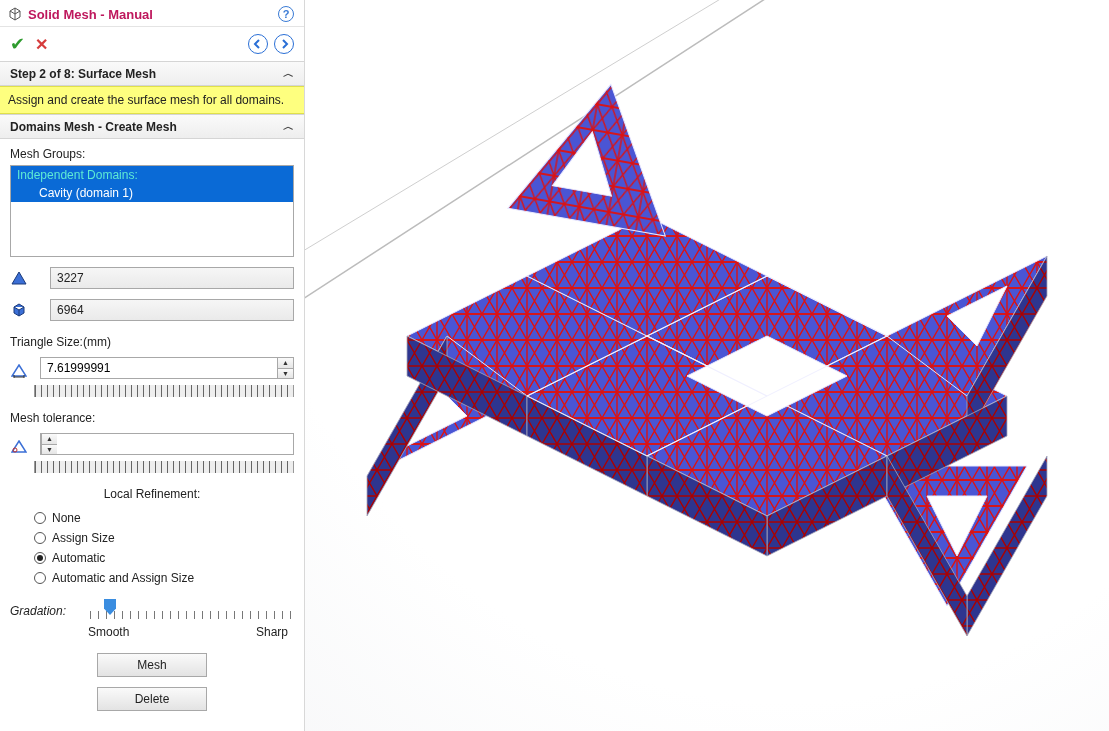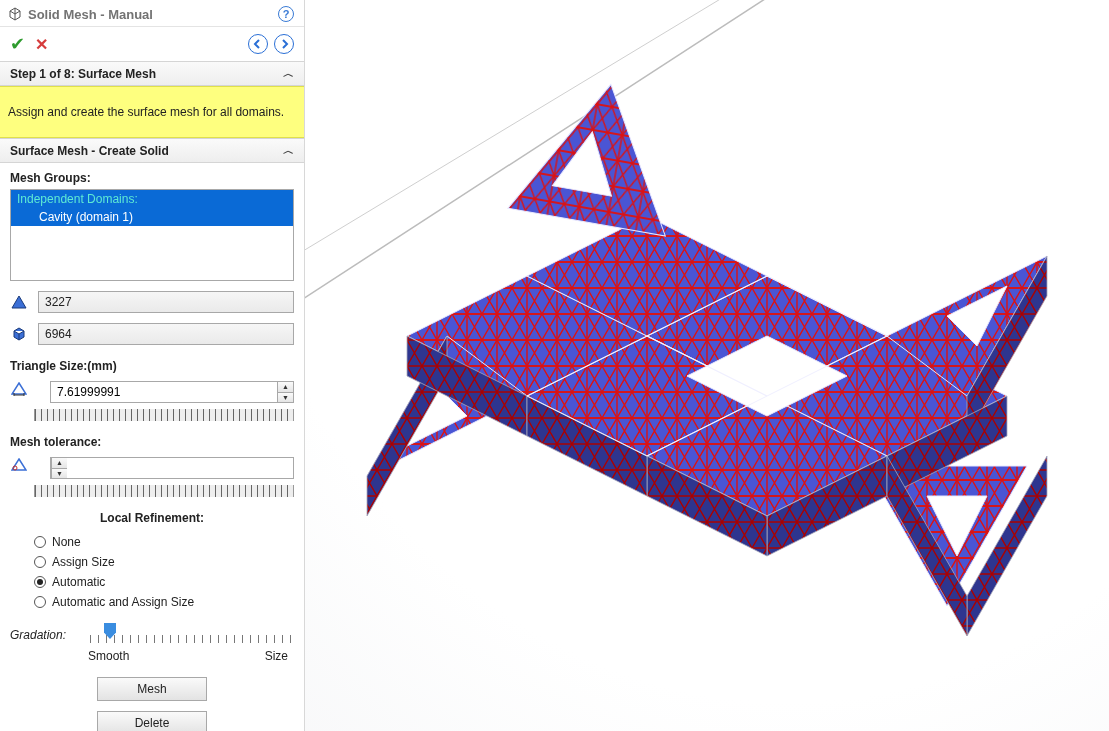--- a/index.html
+++ b/index.html
@@ -2,45 +2,45 @@
 <html><head>
 <meta charset="utf-8">
 <style>
   * { box-sizing: border-box; margin: 0; padding: 0; font-family: "Segoe UI", Tahoma, sans-serif; }
   body { display: flex; width: 1109px; height: 731px; background: #fff; font-size: 12px; color: #222; overflow: hidden; }
 
   
   .panel { width: 305px; height: 100%; background: #fff; border-right: 1px solid #d8d8d8; display: flex; flex-direction: column; }
   .panel .hdr { display: flex; align-items: center; padding: 6px 10px 4px 8px; border-bottom: 1px solid #e4e4e4; }
   .panel .hdr .cube { width: 14px; height: 14px; margin-right: 6px; display: inline-flex; align-items: center; justify-content: center; }
-  .panel .hdr .title { flex: 1; font-weight: 600; font-size: 13px; color: #737373; }
+  .panel .hdr .title { flex: 1; font-weight: 600; font-size: 13px; color: #be185d; }
   .help { width: 16px; height: 16px; border-radius: 50%; border: 1px solid #3a7bd5; color: #3a7bd5; display: flex; align-items: center; justify-content: center; font-size: 11px; font-weight: 700; cursor: pointer; }
 
   .actionbar { display: flex; align-items: center; padding: 6px 10px; }
   .actionbar .check { color: #2e9b2e; font-size: 18px; margin-right: 10px; cursor: pointer; }
   .actionbar .cross { color: #d63c3c; font-size: 16px; font-weight: 700; cursor: pointer; }
   .actionbar .spacer { flex: 1; }
   .navbtn { width: 20px; height: 20px; border-radius: 50%; border: 1.5px solid #2a6fd6; display: flex; align-items: center; justify-content: center; color: #2a6fd6; font-size: 12px; margin-left: 6px; cursor: pointer; background: #fff; }
 
   .section-hd { background: linear-gradient(#fafafa,#eee); border-top: 1px solid #d5d5d5; border-bottom: 1px solid #d5d5d5; padding: 4px 10px; font-weight: 600; font-size: 12px; display: flex; align-items: center; }
   .section-hd .chev { margin-left: auto; font-size: 11px; cursor: pointer; color: #444; }
-  .instruction { background: #feff7f; border-top: 1px solid #e0e04a; border-bottom: 1px solid #e0e04a; padding: 18px 8px; font-size: 12px; }
+  .instruction { background: #feff7f; border-top: 1px solid #e0e04a; border-bottom: 1px solid #e0e04a; padding: 6px 8px; font-size: 12px; }
 
   .body { padding: 4px 10px 10px 10px; display: flex; flex-direction: column; gap: 4px; }
-  .lbl { font-size: 12px; color: #222; margin-top: 4px; font-weight: bold; }
+  .lbl { font-size: 12px; color: #222; margin-top: 4px; }
 
   .listbox { border: 1px solid #a8a8a8; height: 92px; background: #fff; overflow: hidden; }
   .listbox .lh { background: #0a6ad6; color: #5eead4; padding: 2px 6px; font-size: 12px; }
   .listbox .li { background: #0a6ad6; color: #fff; padding: 2px 6px 2px 28px; font-size: 12px; }
 
-  .row { display: flex; align-items: center; gap: 10px; margin-top: 6px; }
+  .row { display: flex; align-items: center; gap: 22px; margin-top: 6px; }
   .ico { width: 18px; height: 16px; display: flex; align-items: center; justify-content: center; }
   .readout { flex: 1; height: 22px; border: 1px solid #a8a8a8; background: linear-gradient(#f6f6f6,#eaeaea); padding: 0 6px; display: flex; align-items: center; color: #222; }
 
-  .spin-wrap { display: flex; align-items: flex-start; gap: 22px; margin-top: 4px; }
+  .spin-wrap { display: flex; align-items: flex-end; gap: 12px; margin-top: 4px; }
   .spin-wrap .field { flex: 1; display: flex; border: 1px solid #a8a8a8; height: 22px; }
   .spin-wrap .field input { border: none; flex: 1; padding: 0 6px; font-size: 12px; outline: none; background: #fff; }
   .spin-btns { width: 16px; display: flex; flex-direction: column; border-left: 1px solid #a8a8a8; }
   .spin-btns div { flex: 1; display: flex; align-items: center; justify-content: center; font-size: 7px; color: #333; background: linear-gradient(#fafafa,#e5e5e5); cursor: pointer; }
   .spin-btns div:first-child { border-bottom: 1px solid #a8a8a8; }
 
   .ruler { height: 12px; margin: 2px 0 0 24px; background:
     repeating-linear-gradient(90deg,#666 0 1px,transparent 1px 6px);
     border: 1px solid #999; border-top: none; border-bottom: none;
     background-color: #eee;
@@ -50,23 +50,23 @@
   .radio { width: 12px; height: 12px; border: 1px solid #555; border-radius: 50%; display: flex; align-items: center; justify-content: center; background: #fff; cursor: pointer; }
   .radio.sel::after { content: ""; width: 6px; height: 6px; border-radius: 50%; background: #222; }
 
   .slider-wrap { margin: 10px 0 0 0; }
   .slider-row { display: flex; align-items: center; gap: 10px; }
   .slider-lbl { width: 70px; font-style: italic; }
   .slider { flex: 1; position: relative; height: 24px; }
   .slider .ticks { position: absolute; top: 12px; left: 0; right: 0; height: 8px;
     background: repeating-linear-gradient(90deg,#777 0 1px,transparent 1px 8px); }
   .slider .thumb { position: absolute; top: 0; left: 14px; width: 12px; height: 16px; background: #3a8de0; clip-path: polygon(0 0,100% 0,100% 60%,50% 100%,0 60%); cursor: pointer; }
-  .slider-ends { display: flex; justify-content: space-between; margin: 2px 0 0 78px; width: 200px; }
-
-  .btn { width: 110px; height: 24px; margin: 10px auto 0 auto; display: flex; align-items: center; justify-content: center; border: 1px solid #a8a8a8; background: linear-gradient(#fafafa,#e3e3e3); cursor: pointer; font-size: 12px; }
+  .slider-ends { display: flex; justify-content: space-between; margin: 2px 0 8px 78px; width: 200px; }
+
+  .btn { width: 110px; height: 24px; margin: 2px auto 0 auto; display: flex; align-items: center; justify-content: center; border: 1px solid #a8a8a8; background: linear-gradient(#fafafa,#e3e3e3); cursor: pointer; font-size: 12px; }
   .btn + .btn { margin-top: 6px; }
 
   
   .viewport { flex: 1; position: relative; overflow: hidden; }
   .vp-bg { position: absolute; inset: 0; background:
     radial-gradient(120% 160% at 60% 0%, #ffffff 0%, #ffffff 60%, #f2f3f5 100%);
   }
   .vp-lines { position: absolute; inset: 0; }
   .mesh { position: absolute; top: 50%; left: 50%; transform: translate(-50%,-50%); }
 </style>
@@ -95,27 +95,27 @@
         </svg>
     </span>
     <span class="navbtn">
       <svg width="10" height="10" viewBox="0 0 10 10">
           <path d="M4 1 L8 5 L4 9" fill="none" stroke="#2a6fd6" stroke-width="2"></path>
         </svg>
     </span>
   </div>
 
   <div class="section-hd">
-    <span>Step 1 of 8: Surface Mesh</span>
+    <span>Step 2 of 8: Surface Mesh</span>
     <span class="chev">︿</span>
   </div>
   <div class="instruction">Assign and create the surface mesh for all domains.</div>
 
   <div class="section-hd">
-    <span>Surface Mesh - Create Solid</span>
+    <span>Domains Mesh - Create Mesh</span>
     <span class="chev">︿</span>
   </div>
 
   <div class="body">
 
     <div class="lbl">Mesh Groups:</div>
     <div class="listbox">
       <div class="lh">Independent Domains:</div>
       <div class="li">Cavity (domain 1)</div>
     </div>
@@ -196,21 +196,21 @@
     <div class="slider-wrap">
       <div class="slider-row">
         <span class="slider-lbl">Gradation:</span>
         <div class="slider">
           <div class="ticks"></div>
           <div class="thumb"></div>
         </div>
       </div>
       <div class="slider-ends">
         <span>Smooth</span>
-        <span>Size</span>
+        <span>Sharp</span>
       </div>
     </div>
 
     <div class="btn">Mesh</div>
     <div class="btn">Delete</div>
 
   </div>
 </div>
 
 <div class="viewport">

